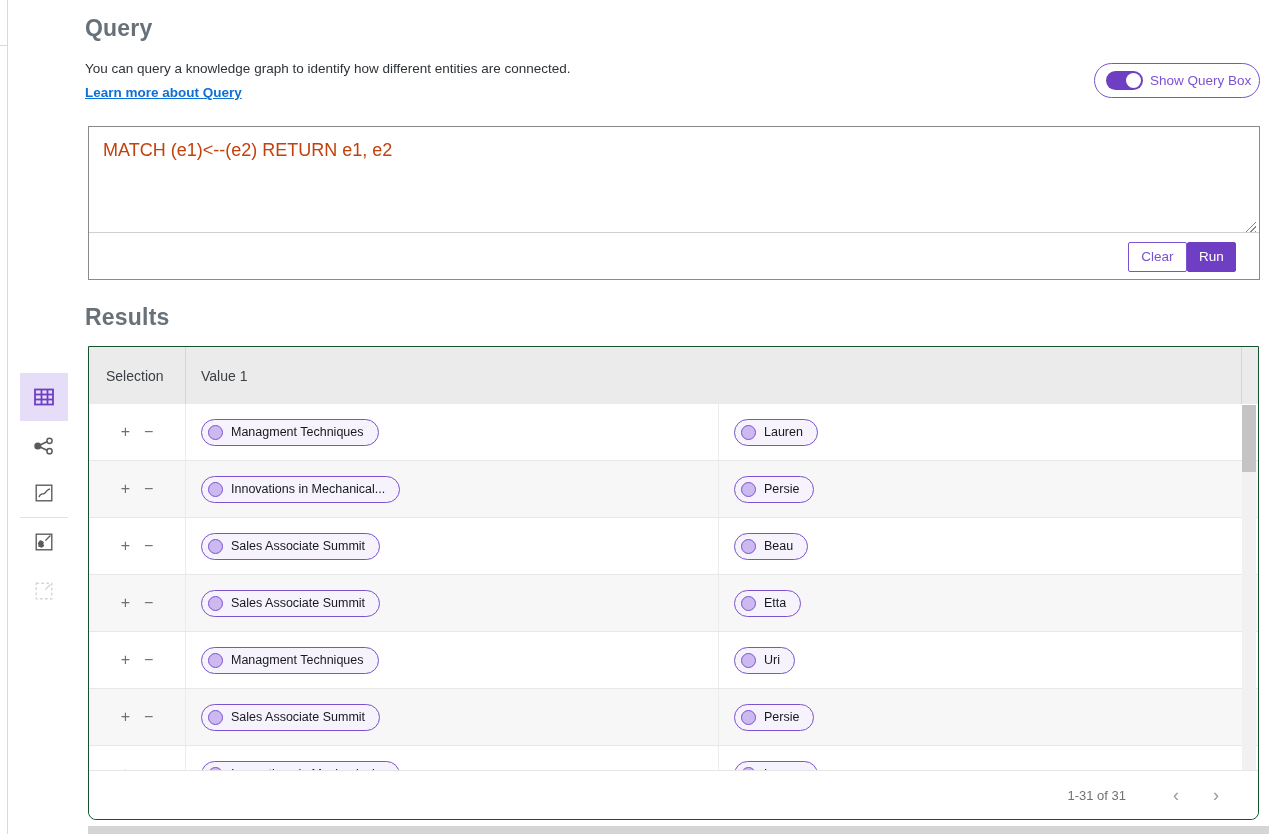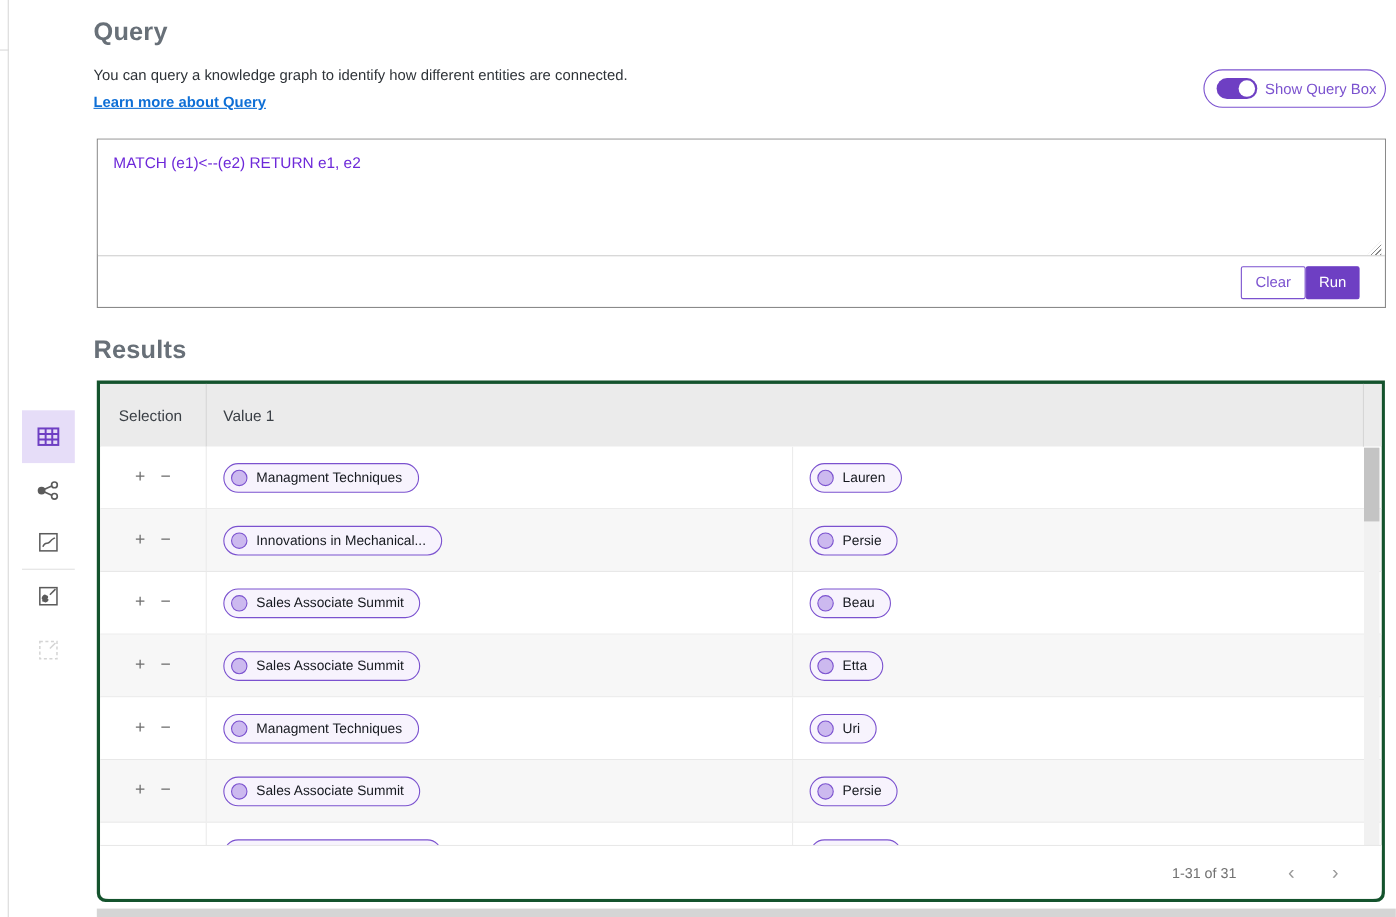--- a/index.html
+++ b/index.html
@@ -17,37 +17,37 @@
   .learn-link { position:absolute; left:85px; top:85px; font-size:13.5px; font-weight:bold; color:#0e6fd6; text-decoration:underline; cursor:pointer; }
 
   
   .toggle-pill { position:absolute; left:1094px; top:63px; width:166px; height:35px; border:1px solid #7b52cf; border-radius:18px; background:#fff; display:flex; align-items:center; padding-left:11px; cursor:pointer; }
   .switch { width:37px; height:19px; border-radius:10px; background:#6e3fc3; position:relative; flex:none; }
   .switch .knob { position:absolute; right:2px; top:2px; width:15px; height:15px; border-radius:50%; background:#fff; }
   .toggle-label { margin-left:7px; font-size:13.5px; color:#7b52cf;text-align:center; }
 
   
   .query-box { position:absolute; left:88px; top:126px; width:1172px; height:154px; border:1px solid #8a8a8a; background:#fff; }
-  .query-input { display:block; width:100%; height:104px; border:none; outline:none; resize:none; padding:13px 14px; font-size:14px; color:#6d28d9; font-family:"Liberation Sans", sans-serif; }
+  .query-input { display:block; width:100%; height:104px; border:none; outline:none; resize:none; padding:13px 14px; font-size:18px; color:#c2410c; font-family:"Liberation Sans", sans-serif; }
   .resize-handle { position:absolute; right:3px; top:92px; width:13px; height:13px; background:repeating-linear-gradient(135deg, transparent 0 2px, #8a8a8a 2px 3px); clip-path:polygon(100% 0, 100% 100%, 0 100%); cursor:nwse-resize; }
   .query-toolbar { position:absolute; left:0; top:105px; width:100%; height:48px; border-top:1px solid #cfcfcf; display:flex; align-items:center; justify-content:flex-end; padding-right:23px; }
   .btn { height:30px; font-size:13.5px; font-family:"Liberation Sans", sans-serif; border-radius:2px; cursor:pointer; }
   .btn-clear { width:59px; background:#fff; border:1px solid #7b52cf; color:#7b52cf; }
   .btn-run { width:49px; background:#6e3fc3; border:1px solid #6e3fc3; color:#fff; }
 
   
   .results-title { position:absolute; left:85px; top:304px; font-size:23px; font-weight:bold; color:#687078; letter-spacing:.2px; }
 
   
   .view-btn { position:absolute; left:20px; width:48px; height:48px; display:flex; align-items:center; justify-content:center; cursor:pointer; }
   .view-btn.selected { background:#e6ddf8; }
   .side-divider { position:absolute; left:20px; top:517px; width:48px; height:1px; background:#e2e2e2; }
 
   
-  .panel { position:absolute; left:88px; top:346px; width:1171px; height:474px; border:3px solid #14532d; border-radius:0 0 8px 8px; background:#fff; }
+  .panel { position:absolute; left:88px; top:346px; width:1171px; height:474px; border:1px solid #14532d; border-radius:0 0 8px 8px; background:#fff; }
   .t-head { display:flex; height:57px; background:#ebebeb; font-size:14px; color:#3a3f45; }
   .t-head .hc { display:flex; align-items:center; }
   .hc-sel { width:97px; padding-left:17px; border-right:1px solid #d6d6d6; }
   .hc-v0 { width:533px; padding-left:15px; border-right:1px solid #d6d6d6; }
   .hc-v1 { flex:1; padding-left:15px; border-right:1px solid #d6d6d6; }
   .hc-sb { width:16px; }
   .t-body { height:367px; overflow:hidden; }
   .t-row { display:flex; height:57px; border-bottom:1px solid #e8e8e8; background:#fff; }
   .t-row:nth-child(even) { background:#f7f7f7; }
   .c-sel { width:97px; display:flex; align-items:center; justify-content:center; gap:10px; border-right:1px solid #ececec; }

